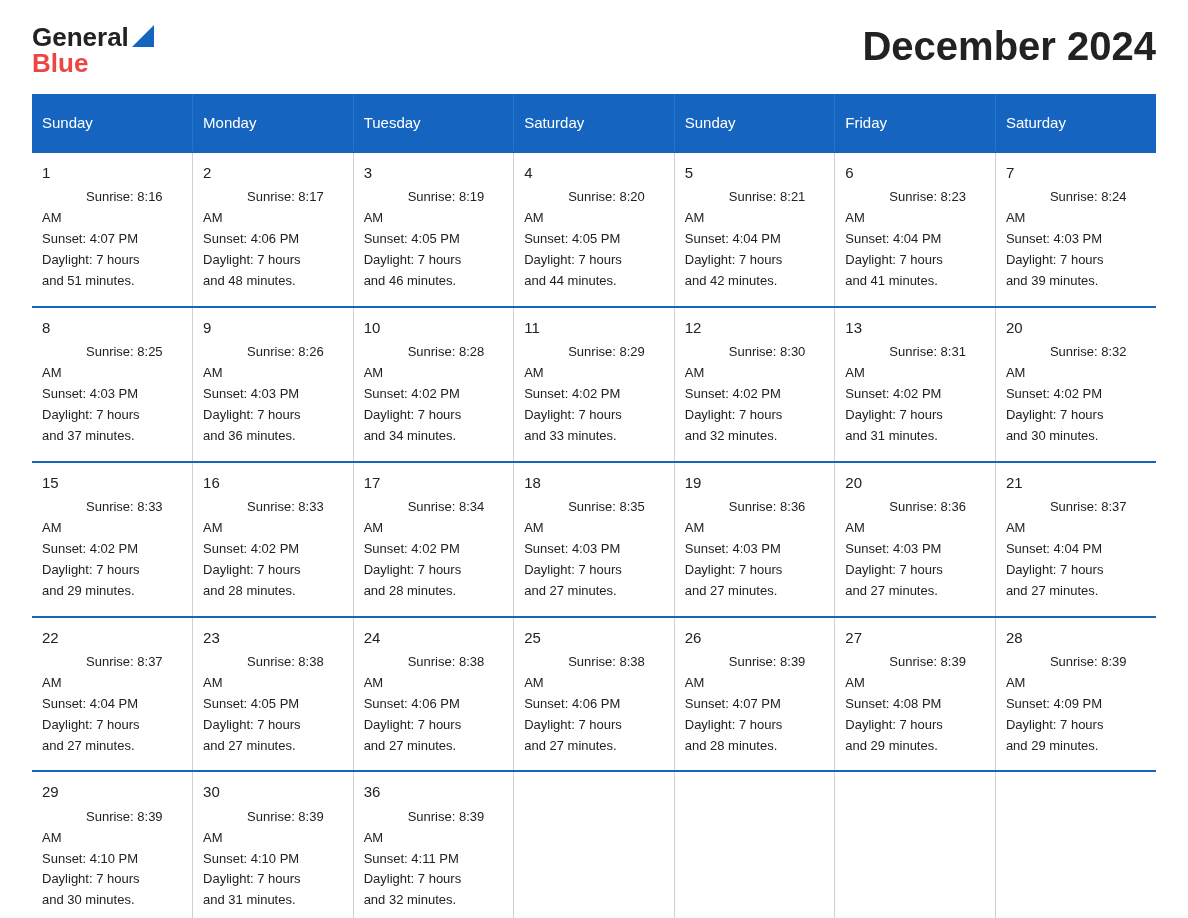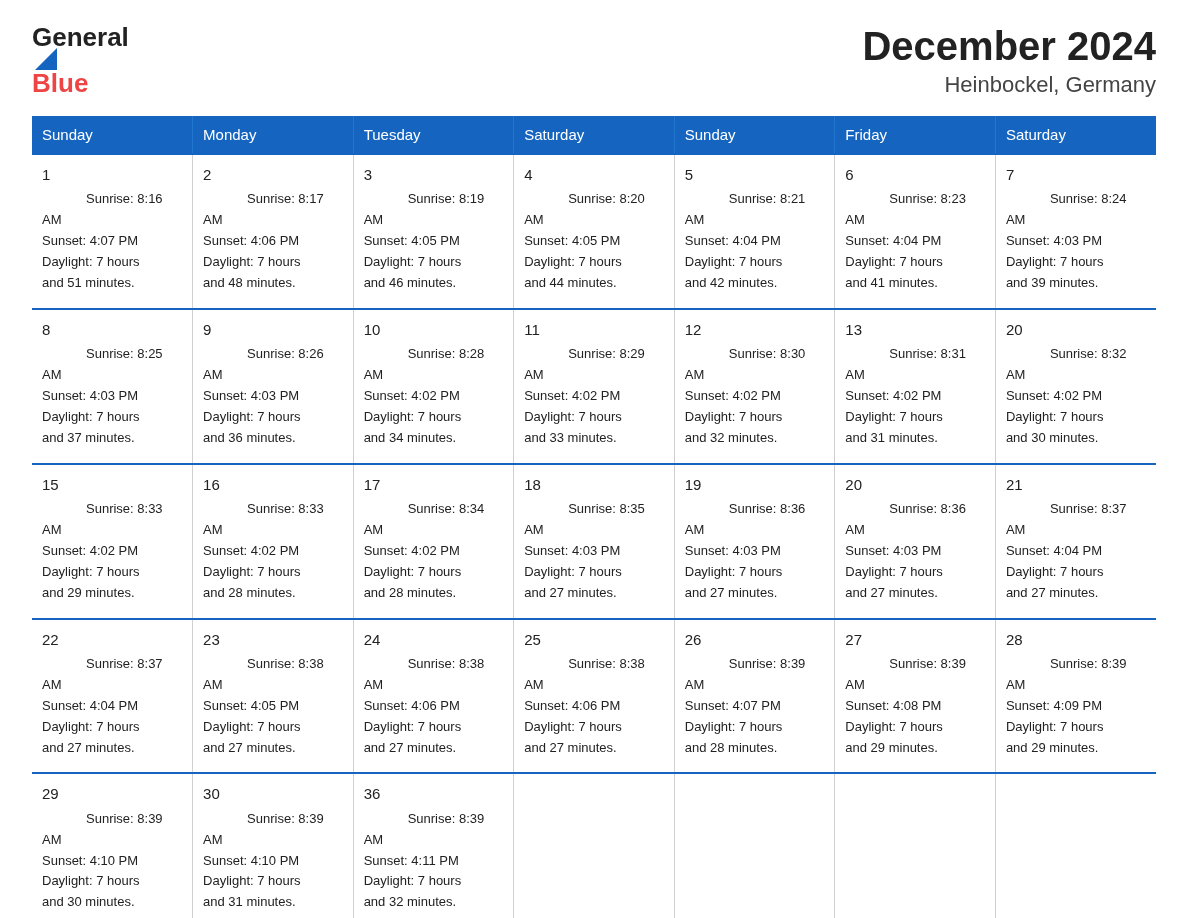--- a/index.html
+++ b/index.html
@@ -31,22 +31,21 @@
       font-weight: bold;
       color: #ef4444;
       line-height: 1;
     }
     .logo-wrapper {
       display: flex;
       flex-direction: column;
     }
     .logo-row1 {
       display: flex;
-      align-items: flex-start;
-      flex-direction: column;
+      align-items: center;
     }
     .title-block {
       text-align: right;
     }
     .title-month {
       font-size: 40px;
       font-weight: bold;
       color: #222;
       line-height: 1.1;
     }
@@ -58,21 +57,21 @@
     table {
       width: 100%;
       border-collapse: collapse;
       font-size: 13.5px;
     }
     thead tr {
       background-color: #1565c0;
       color: #fff;
     }
     thead th {
-      padding: 10px 10px;
+      padding: 20px 10px;
       text-align: left;
       font-weight: normal;
       font-size: 15px;
       border-right: 1px solid #2176d0;
     }
     thead th:last-child {
       border-right: none;
     }
     tbody tr {
       border-top: 2px solid #1565c0;
@@ -114,21 +113,20 @@
         <span class="logo-text-general">General</span>
         <svg width="22" height="22" viewBox="0 0 22 22" style="margin-left:3px;margin-top:-2px">
           <polygon points="0,22 22,22 22,0" fill="#1565c0"></polygon>
         </svg>
       </div>
       <span class="logo-text-blue">Blue</span>
     </div>
   </div>
   <div class="title-block">
     <div class="title-month">December 2024</div>
-    <div class="title-location">Heinbockel, Germany</div>
   </div>
 </div>
 
 <table>
   <thead>
     <tr>
       <th>Sunday</th>
       <th>Monday</th>
       <th>Tuesday</th>
       <th>Saturday</th>

